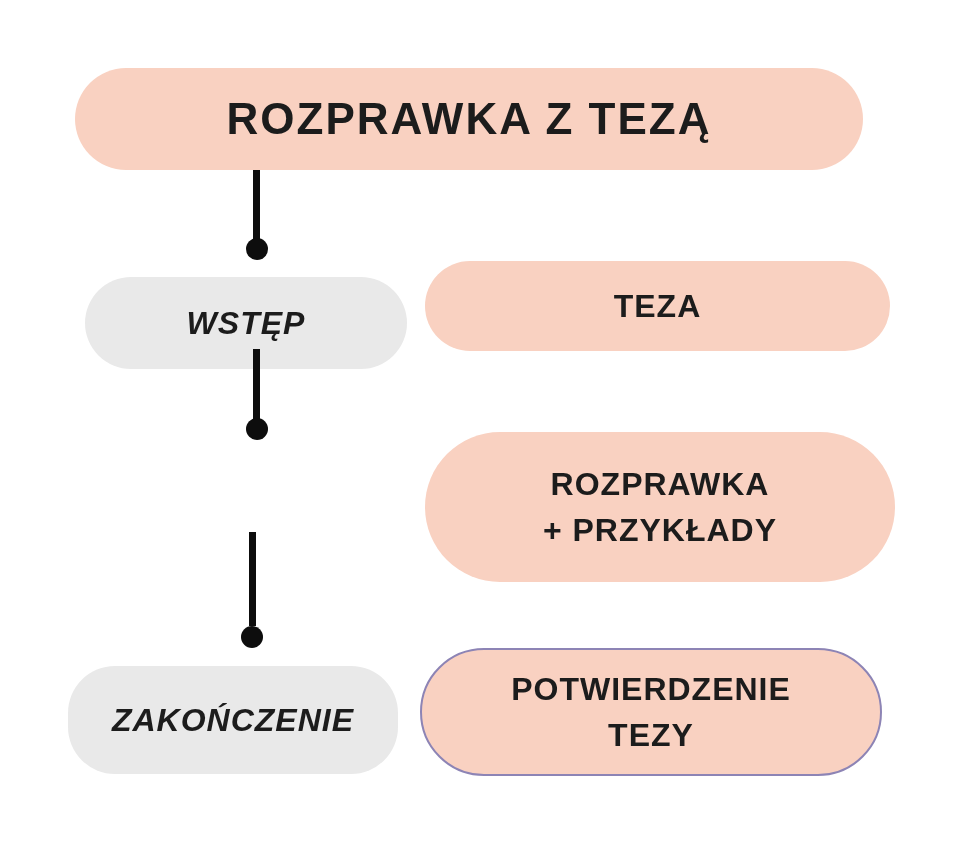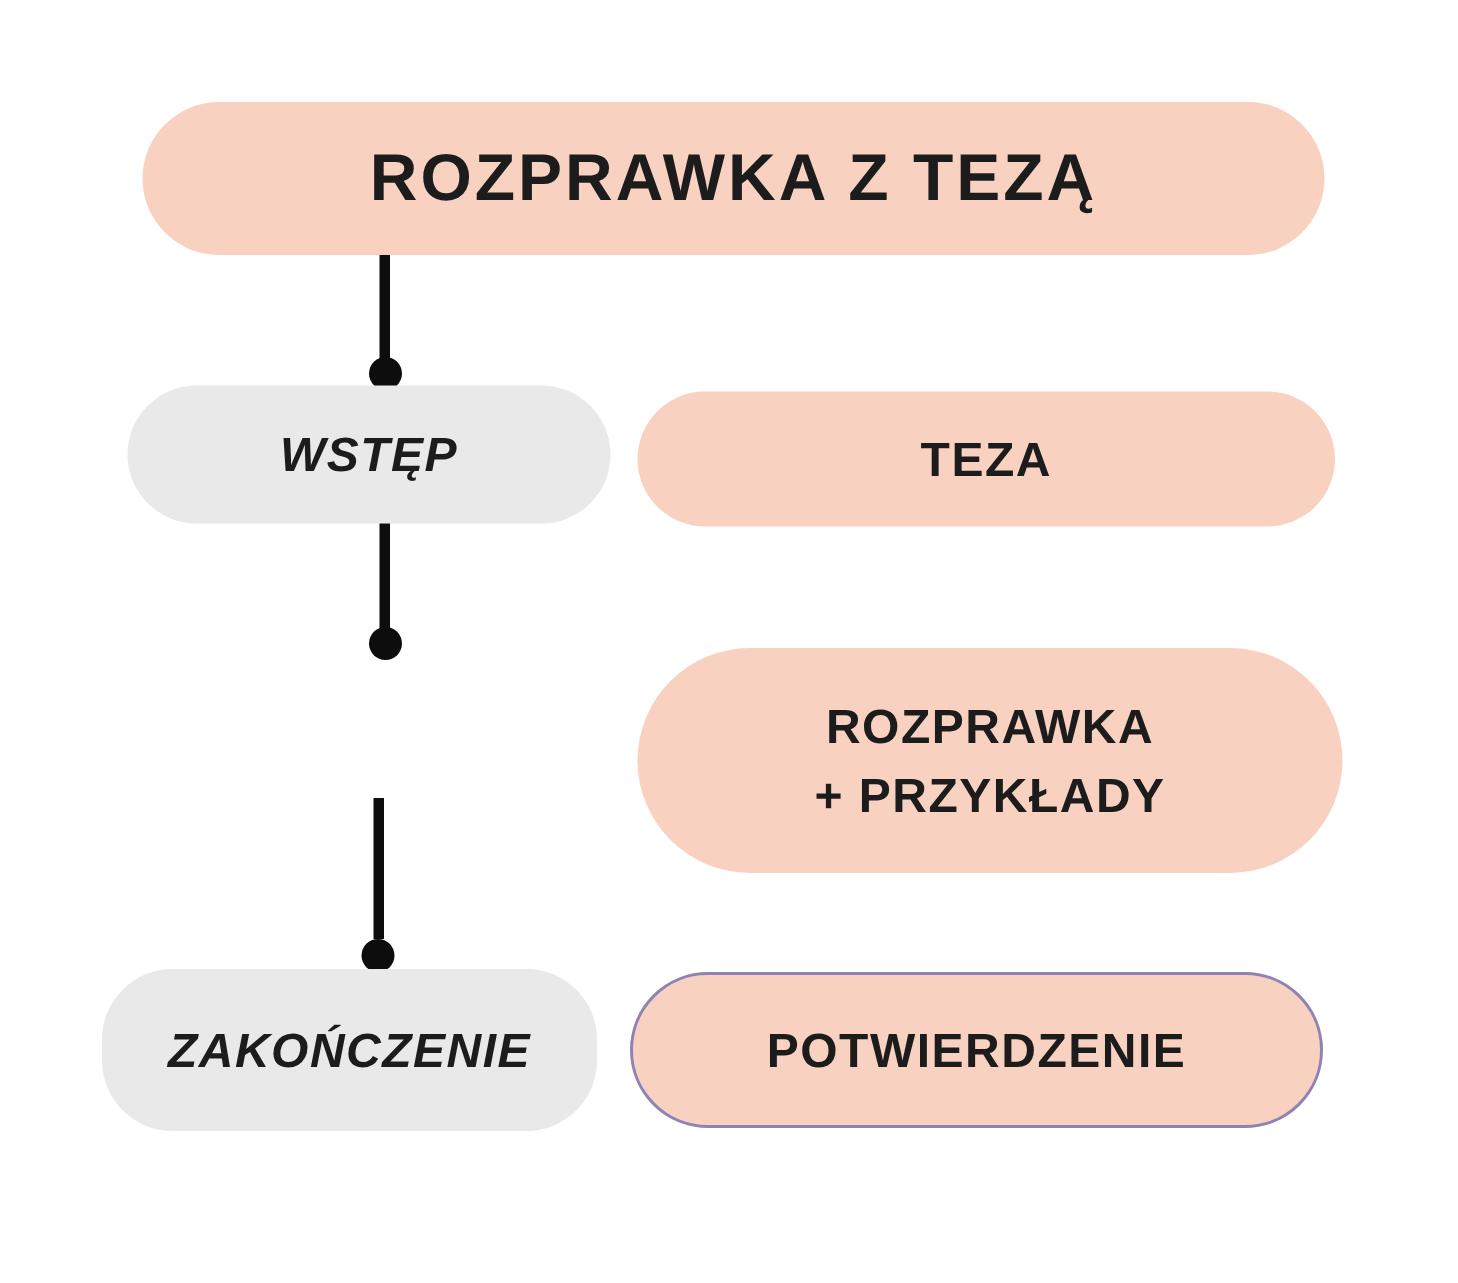--- a/index.html
+++ b/index.html
@@ -18,24 +18,24 @@
   }
   .pill {
     position: absolute;
     display: flex;
     align-items: center;
     justify-content: center;
     text-align: center;
     box-sizing: border-box;
   }
   .pill-salmon { background: var(--pillSalmon, #f9d1c1); }
-  .pill-gray   { background: var(--pillGray, #e9e9e9); }
+  .pill-gray   { background: var(--pillGray, #e9e9e9); margin-top: 20px; }
 
   .title-pill {
-    left: 95px; top: 68px;
+    left: 75px; top: 68px;
     width: 788px; height: 102px;
     border-radius: 51px;
     font-size: 44px;
     font-weight: 600;
     letter-spacing: 2px;
   }
 
   .stage-pill {
     font-size: 32px;
     font-weight: 600;
@@ -48,21 +48,21 @@
     letter-spacing: 1px;
   }
   .detail-pill .line { display: block; line-height: 1.45; }
 
   .stage-wstep       { left: 85px;  top: 257px; width: 322px; height: 92px;  border-radius: 46px; }
   .detail-teza       { left: 425px; top: 261px; width: 465px; height: 90px;  border-radius: 45px; }
   .stage-rozwiniecie { left: 85px;  top: 436px; width: 328px; height: 96px;  border-radius: 48px; }
   .detail-argumenty  { left: 425px; top: 432px; width: 470px; height: 150px; border-radius: 75px; }
   .stage-zakonczenie { left: 68px;  top: 646px; width: 330px; height: 108px;  border-radius: 47px; }
   .detail-potwierdzenie {
-    left: 420px; top: 648px; width: 462px; height: 104px; border-radius: 70px;
+    left: 420px; top: 648px; width: 462px; height: 128px; border-radius: 70px;
     border: 2px solid var(--outlinePurple, #8d84b5);
   }
 
   .connector {
     position: absolute;
     width: 7px;
     background: var(--connector, #0d0d0d);
   }
   .c1 { left: 253px; top: 170px; height: 73px; }
   .c2 { left: 253px; top: 349px; height: 70px; }
@@ -113,16 +113,17 @@
 
   <div class="connector c3"></div>
   <div class="dot d3"></div>
 
   <div class="pill pill-gray stage-pill stage-zakonczenie">
     <span>ZAKOŃCZENIE</span>
   </div>
   <div class="pill pill-salmon detail-pill detail-potwierdzenie">
     <span>
       <span class="line">POTWIERDZENIE</span>
+      <span class="line">TEZY</span>
     </span>
   </div>
 
 </div>
 
 </body></html>

